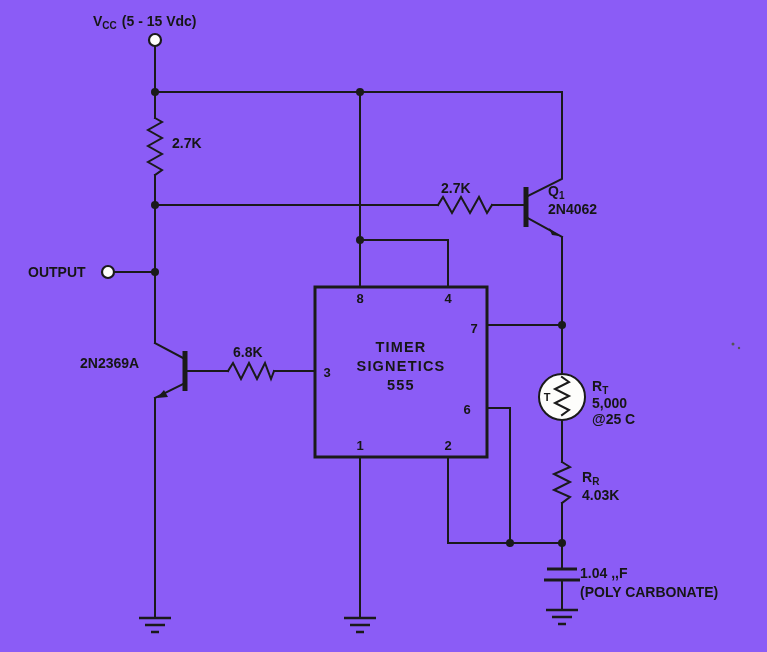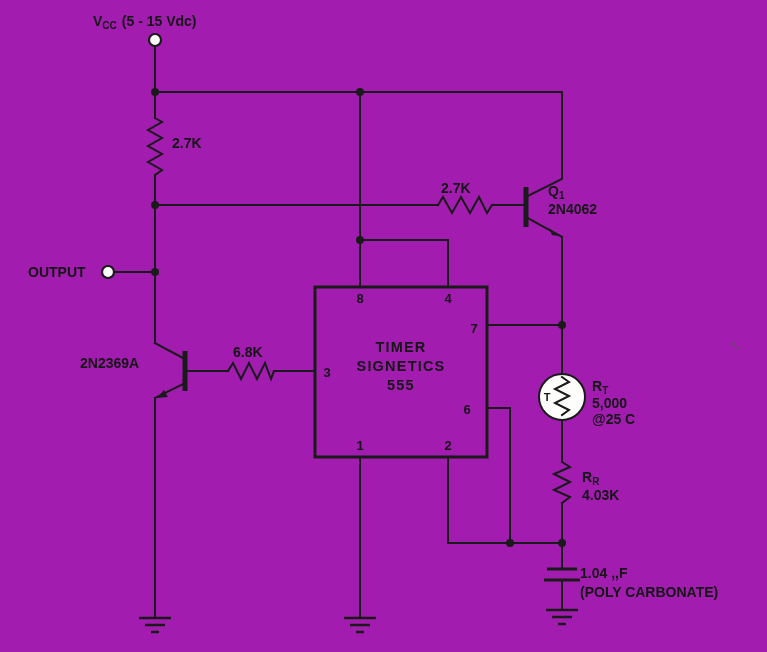--- a/index.html
+++ b/index.html
@@ -1,16 +1,16 @@
 <!DOCTYPE html>
 <html><head>
 <meta charset="utf-8">
 <style>
   html,body{margin:0;padding:0;background:#ffffff}
-  .canvas{position:relative;width:767px;height:652px;background:#a21caf;overflow:hidden}
+  .canvas{position:relative;width:767px;height:652px;background:#8b5cf6;overflow:hidden}
   svg{display:block}
   .wire{stroke:#1a1a1a;stroke-width:2;fill:none;stroke-linecap:square;stroke-linejoin:miter}
   .gnd{stroke:#1a1a1a;stroke-width:2.5;fill:none;stroke-linecap:butt}
   .plate{stroke:#1a1a1a;stroke-width:3;fill:none;stroke-linecap:butt}
   .bar{stroke:#1a1a1a;stroke-width:5;fill:none;stroke-linecap:butt}
   .box{stroke:#1a1a1a;stroke-width:3;fill:none}
   .dot{fill:#1a1a1a;stroke:none}
   .arrow{fill:#1a1a1a;stroke:none}
   .term{fill:#fdfdfb;stroke:#1a1a1a;stroke-width:2.2}
   .tcirc{fill:#fdfdfb;stroke:#1a1a1a;stroke-width:2}

